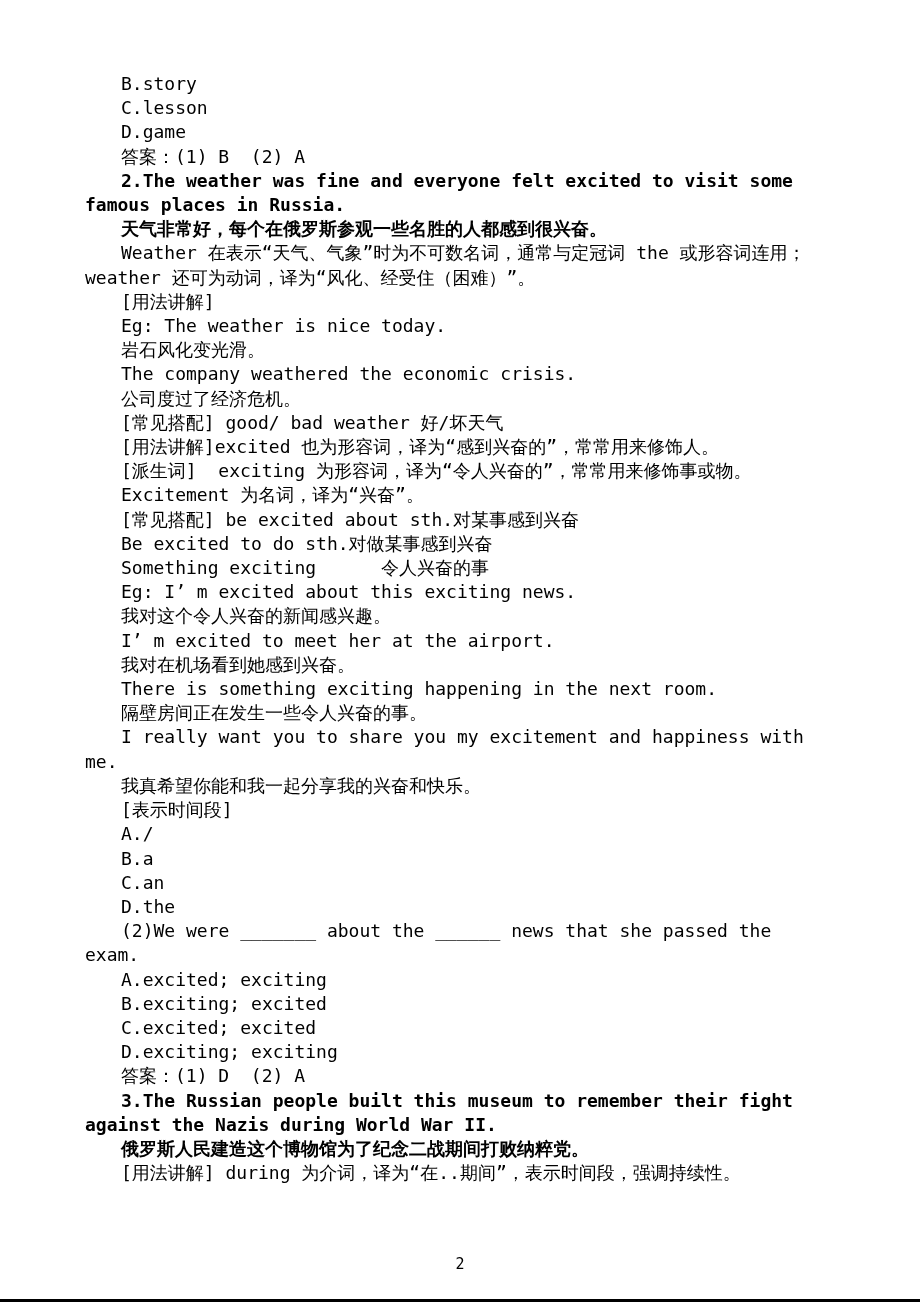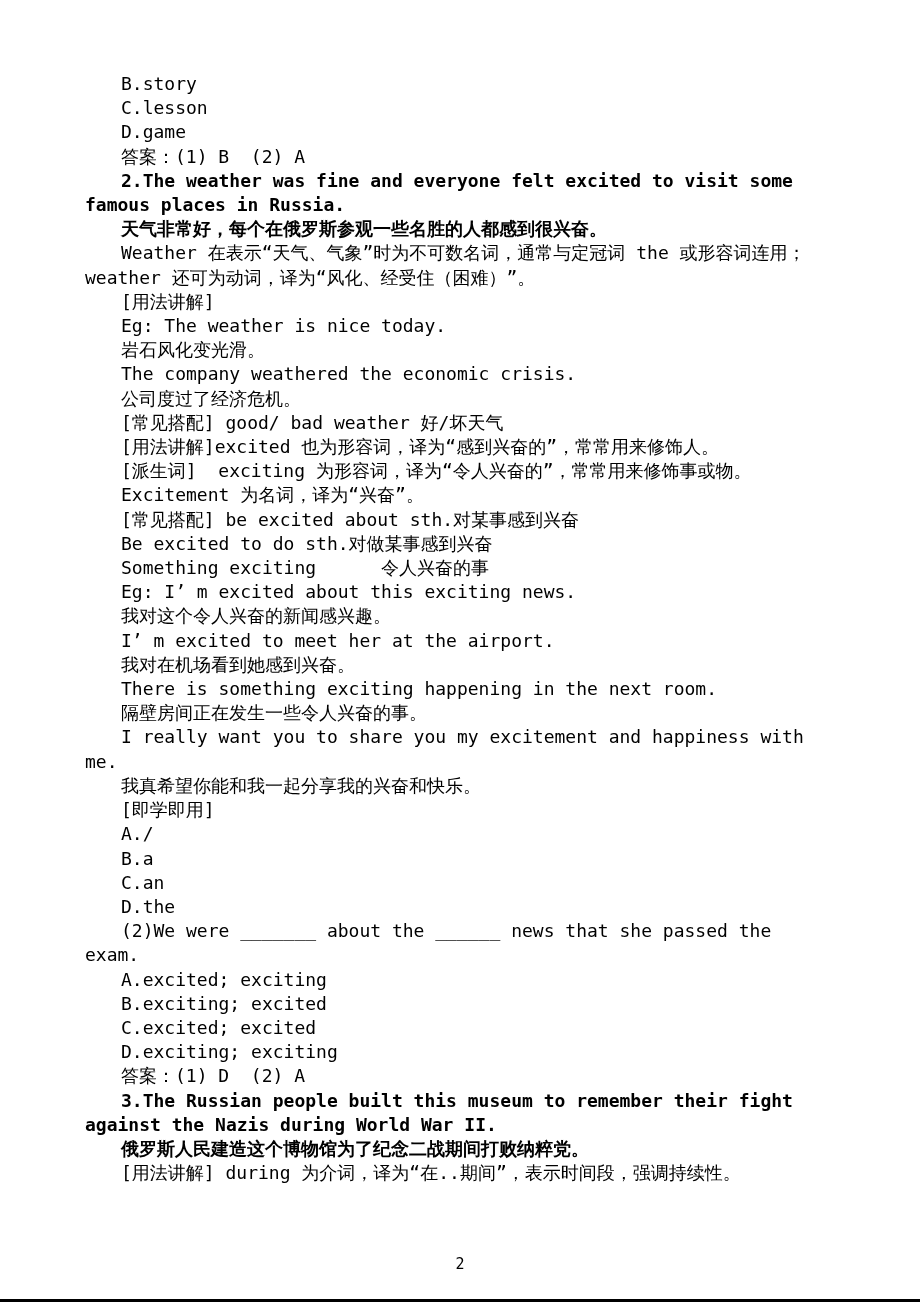--- a/index.html
+++ b/index.html
@@ -70,21 +70,21 @@
       <p class="para">Be excited to do sth.对做某事感到兴奋</p>
       <p class="para">Something exciting      令人兴奋的事</p>
       <p class="para">Eg: I’ m excited about this exciting news.</p>
       <p class="para">我对这个令人兴奋的新闻感兴趣。</p>
       <p class="para">I’ m excited to meet her at the airport.</p>
       <p class="para">我对在机场看到她感到兴奋。</p>
       <p class="para">There is something exciting happening in the next room.</p>
       <p class="para">隔壁房间正在发生一些令人兴奋的事。</p>
       <p class="para">I really want you to share you my excitement and happiness with me.</p>
       <p class="para">我真希望你能和我一起分享我的兴奋和快乐。</p>
-      <p class="para">[即学即用]</p>
+      <p class="para">[表示时间段]</p>
       <p class="para">A./</p>
       <p class="para">B.a</p>
       <p class="para">C.an</p>
       <p class="para">D.the</p>
       <p class="para">(2)We were _______ about the ______ news that she passed the exam.</p>
       <p class="para">A.excited; exciting</p>
       <p class="para">B.exciting; excited</p>
       <p class="para">C.excited; excited</p>
       <p class="para">D.exciting; exciting</p>
       <p class="para">答案：(1) D  (2) A</p>

